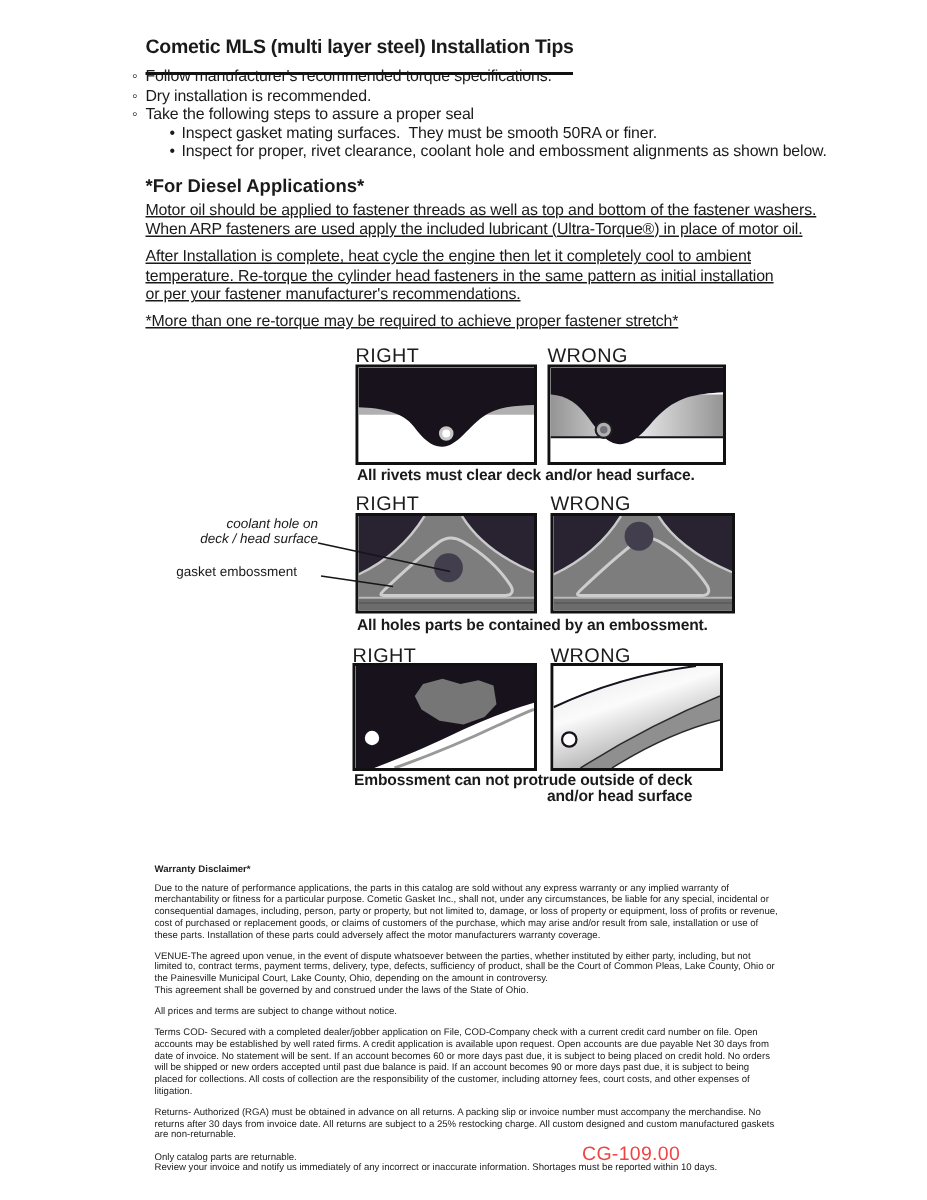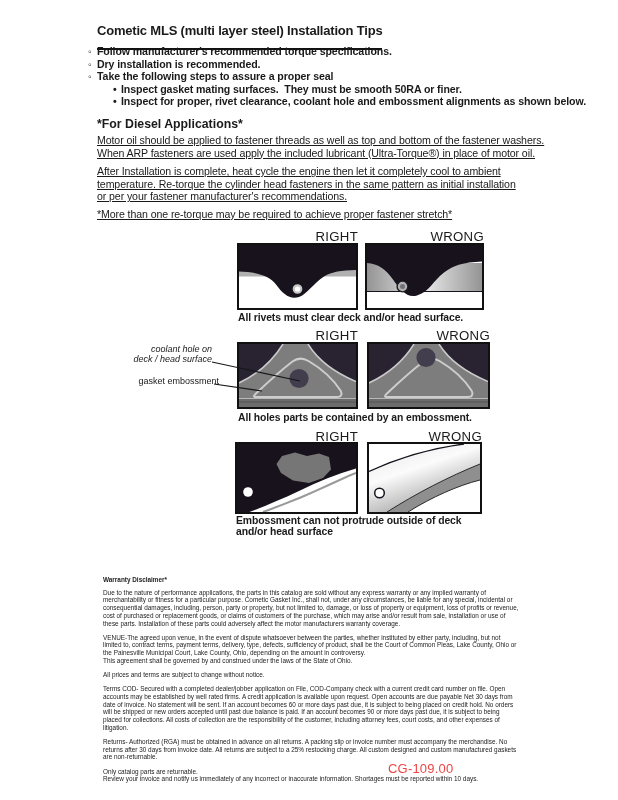--- a/index.html
+++ b/index.html
@@ -9,53 +9,53 @@
     font-family:"Liberation Sans", sans-serif; color:#1a1a1a;
   }
   .abs { position:absolute; }
 
   
   .doc-title {
     left:97px; top:23px; font-size:13px; font-weight:700; letter-spacing:-0.2px;
     border-bottom:2px solid #111; padding-bottom:10px; white-space:nowrap;
   }
   .bullets { left:88px; top:45px; font-size:10.6px; line-height:12.5px; letter-spacing:-0.1px; }
-  .bullet-line { white-space:pre;font-weight:bold; }
+  .bullet-line { white-space:pre; }
   .bullet-line.sub { margin-left:25px; }
   .marker { display:inline-block; width:9px; }
   .marker.sub { width:8px; }
 
   
   .diesel-heading { left:97px; top:117px; font-size:12.3px; font-weight:700; }
   .body-para { left:97px; font-size:10.6px; line-height:12.6px; white-space:pre; letter-spacing:-0.1px;text-decoration:underline; }
   .diesel-p1 { top:134px; }
   .diesel-p2 { top:165px; }
   .diesel-note { top:208px; }
 
   
-  .rw-label { font-size:13.2px; letter-spacing:0.3px; text-align:right; white-space:nowrap; }
-  .cap { font-size:10.4px; font-weight:700; white-space:pre-line; letter-spacing:-0.1px; }
+  .rw-label { font-size:13.2px; letter-spacing:0.3px; text-align:left; white-space:nowrap; }
+  .cap { font-size:10.4px; font-weight:700; white-space:pre-line; letter-spacing:-0.1px;text-align:right; }
   .diagram-box { box-sizing:border-box; border:2px solid #111; background:#fff; z-index:1; }
   .diagram-box svg { display:block; width:100%; height:100%; }
 
   .r1-right-label { left:237px; top:229px; width:121px; }
   .r1-wrong-label { left:365px; top:229px; width:119px; }
   .r1-right-box { left:237px; top:243px; width:121px; height:67px; }
   .r1-wrong-box { left:365px; top:243px; width:119px; height:67px; }
   .r1-cap { left:238px; top:312px; }
 
   .r2-right-label { left:237px; top:328px; width:121px; }
   .r2-wrong-label { left:367px; top:328px; width:123px; }
   .r2-right-box { left:237px; top:342px; width:121px; height:67px; }
   .r2-wrong-box { left:367px; top:342px; width:123px; height:67px; }
   .r2-cap { left:238px; top:412px; }
 
   .side-label { font-size:9px; line-height:9.6px; text-align:right; white-space:pre-line; }
   .coolant-label { left:105px; top:345px; width:107px;font-style:italic; }
-  .embossment-label { left:112px; top:377px; width:107px;text-align:right; }
+  .embossment-label { left:91px; top:377px; width:107px;text-align:right; }
   .pointer-overlay { left:205px; top:352px; width:100px; height:45px; z-index:3; overflow:visible; }
 
   .r3-right-label { left:235px; top:429px; width:123px; }
   .r3-wrong-label { left:367px; top:429px; width:115px; }
   .r3-right-box { left:235px; top:442px; width:123px; height:72px; }
   .r3-wrong-box { left:367px; top:442px; width:115px; height:72px; }
   .r3-cap { left:236px; top:515px; line-height:11px; }
 
   
   .warranty { left:103px; top:576px; width:416px; font-size:6.4px; line-height:7.7px; color:#222; }

